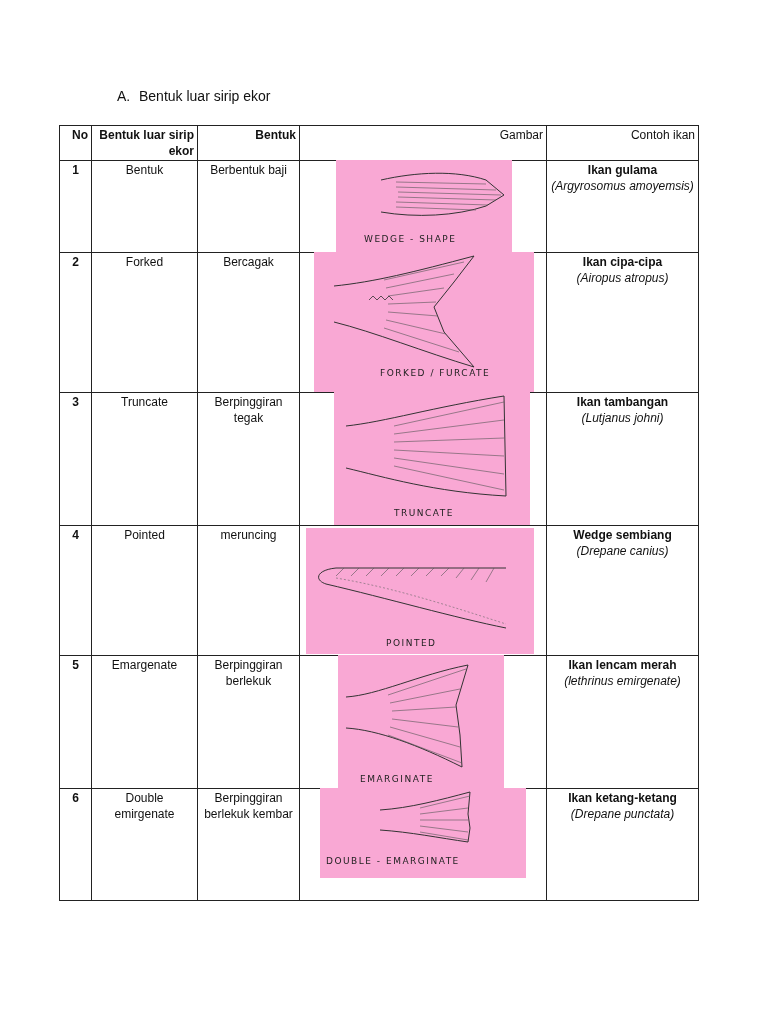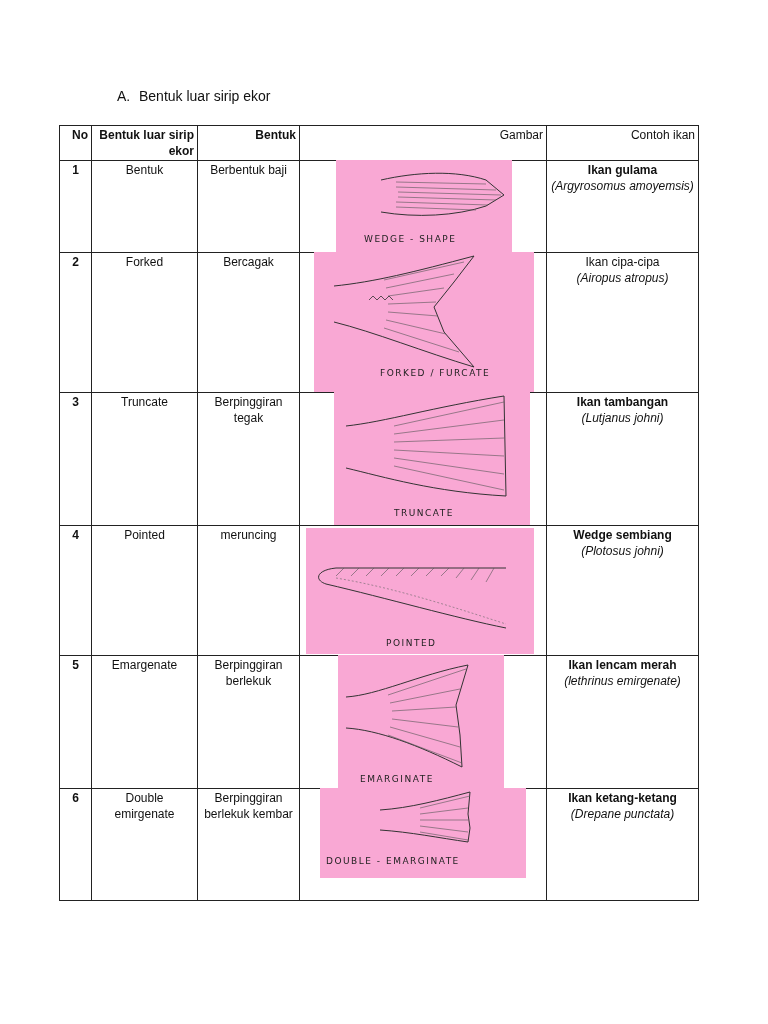--- a/index.html
+++ b/index.html
@@ -87,21 +87,21 @@
               <line x1="74" y1="60" x2="124" y2="64"></line>
                 <line x1="72" y1="68" x2="132" y2="82"></line>
               <line x1="70" y1="76" x2="145" y2="100"></line>
             </g>
             <path d="M55,48 l4,-4 l4,4 l4,-4 l4,4 l4,-4 l4,4" fill="none" stroke="#333" stroke-width="0.8"></path>
             <text class="cap" x="66" y="124">FORKED / FURCATE</text>
           </svg>
         </div>
       </td>
       <td>
-        <div style="font-weight:normal">Ikan cipa-cipa</div>
+        <div style="font-weight:bold">Ikan cipa-cipa</div>
         <div class="sci">(Airopus atropus)</div>
       </td>
     </tr>
 
     <tr style="height:133px">
       <td class="b">3</td>
       <td>Truncate</td>
       <td>Berpinggiran tegak</td>
       <td class="img">
         <div class="fig" style="left:34px; top:-1px; width:196px; height:133px;">
@@ -146,21 +146,21 @@
                 <line x1="165" y1="52" x2="173" y2="40"></line>
               <line x1="180" y1="54" x2="188" y2="40"></line>
             </g>
             <path d="M30,50 C90,60 150,80 200,96" fill="none" stroke="#666" stroke-width="0.6" stroke-dasharray="2,2"></path>
             <text class="cap" x="80" y="118">POINTED</text>
           </svg>
         </div>
       </td>
       <td>
         <div style="font-weight:bold">Wedge sembiang</div>
-        <div class="sci">(Plotosus johni)</div>
+        <div class="sci">(Drepane canius)</div>
       </td>
     </tr>
 
     <tr style="height:133px">
       <td class="b">5</td>
       <td>Emargenate</td>
       <td>Berpinggiran berlekuk</td>
       <td class="img">
         <div class="fig" style="left:38px; top:-1px; width:166px; height:133px;">
           <svg viewBox="0 0 166 133">

